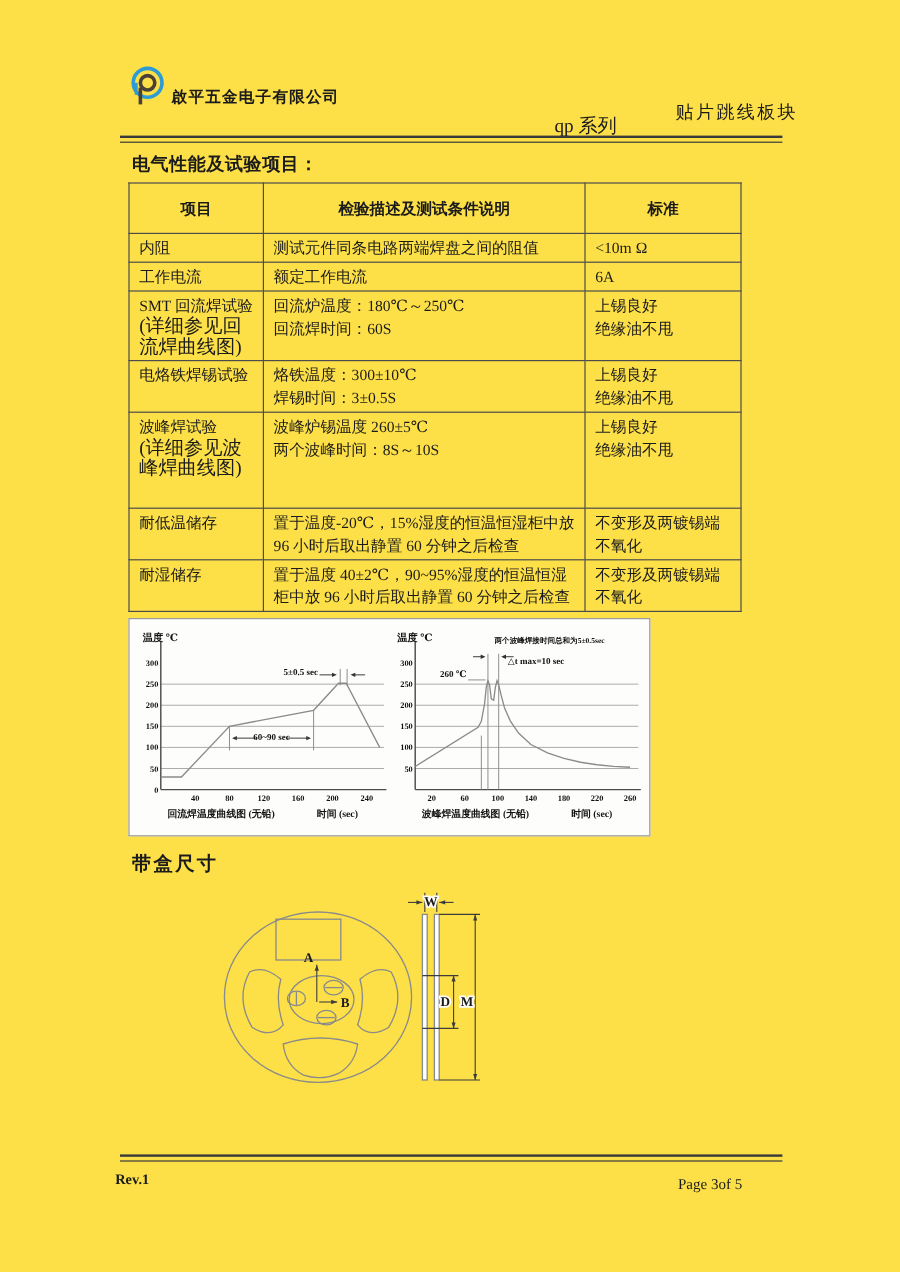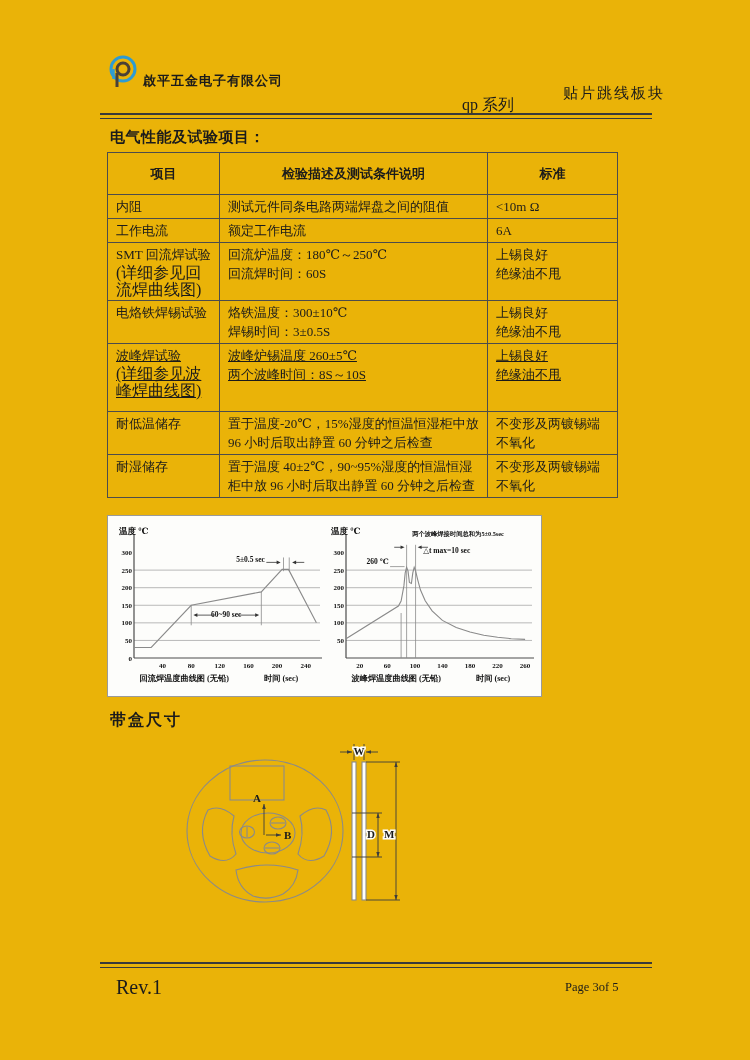--- a/index.html
+++ b/index.html
@@ -1,46 +1,46 @@
 <!DOCTYPE html>
 <html><head>
 <meta charset="utf-8">
 <style>
   html,body{margin:0;padding:0;background:#efefea;}
-  .page{position:relative;width:750px;height:1060px;background:#eab308;
+  .page{position:relative;width:750px;height:1060px;background:#fde047;
         font-family:"Liberation Serif","DejaVu Serif",serif;color:#1b1b1b;overflow:hidden;}
   .abs{position:absolute;}
   
   .company-cn{left:143px;top:72px;font-size:13px;font-weight:bold;letter-spacing:1px;}
   .company-en{left:107px;top:94px;font-size:15px;}
   .series{left:462px;top:95px;font-size:16px;}
   .module{left:563px;top:84px;font-size:15px;letter-spacing:2px;}
   .header-rule{left:100px;top:113px;width:552px;height:3px;
                border-top:2px solid #3a3a3a;border-bottom:1px solid #3a3a3a;}
   
   .section-title{left:110px;top:128px;font-size:15px;font-weight:bold;letter-spacing:.5px;text-align:right;}
   
   table.spec{position:absolute;left:107px;top:152px;width:510px;border-collapse:collapse;
              font-size:13px;table-layout:fixed;}
   table.spec th,table.spec td{border:1px solid #4c4c4c;vertical-align:top;
              padding:2px 8px;line-height:19px;}
   table.spec th{text-align:center;font-weight:bold;padding:11px 4px;}
   col.c1{width:112px;} col.c2{width:268px;} col.c3{width:130px;}
   td .small{font-size:16px;line-height:17px;}
-  tr.tall td{padding-bottom:12px;text-decoration:underline;}
+  tr.tall td{padding-bottom:24px;}
   
   .chart-box{left:107px;top:515px;width:433px;height:180px;border:1px solid #9a9a9a;background:#fdfdfb;}
   .chart-box svg{position:absolute;overflow:visible;}
   svg{overflow:visible;}
   
   .reel-title{left:110px;top:710px;font-size:16px;font-weight:bold;letter-spacing:2px;}
   
   .footer-rule{left:100px;top:962px;width:552px;height:3px;
                border-top:2px solid #3a3a3a;border-bottom:1px solid #3a3a3a;}
-  .rev{left:116px;top:976px;font-size:20px;font-weight:normal;}
+  .rev{left:96px;top:976px;font-size:12px;font-weight:bold;}
   .pageno{left:565px;top:980px;font-size:12.5px;}
   text{font-family:"Liberation Serif","DejaVu Serif",serif;}
 </style>
 </head>
 <body>
 
 <div class="page">
 
   <svg class="abs" style="left:104px;top:52px" width="38" height="40" viewBox="0 0 38 40">
     <circle cx="19" cy="17" r="12" fill="none" stroke="#2e9bd2" stroke-width="3"></circle>

